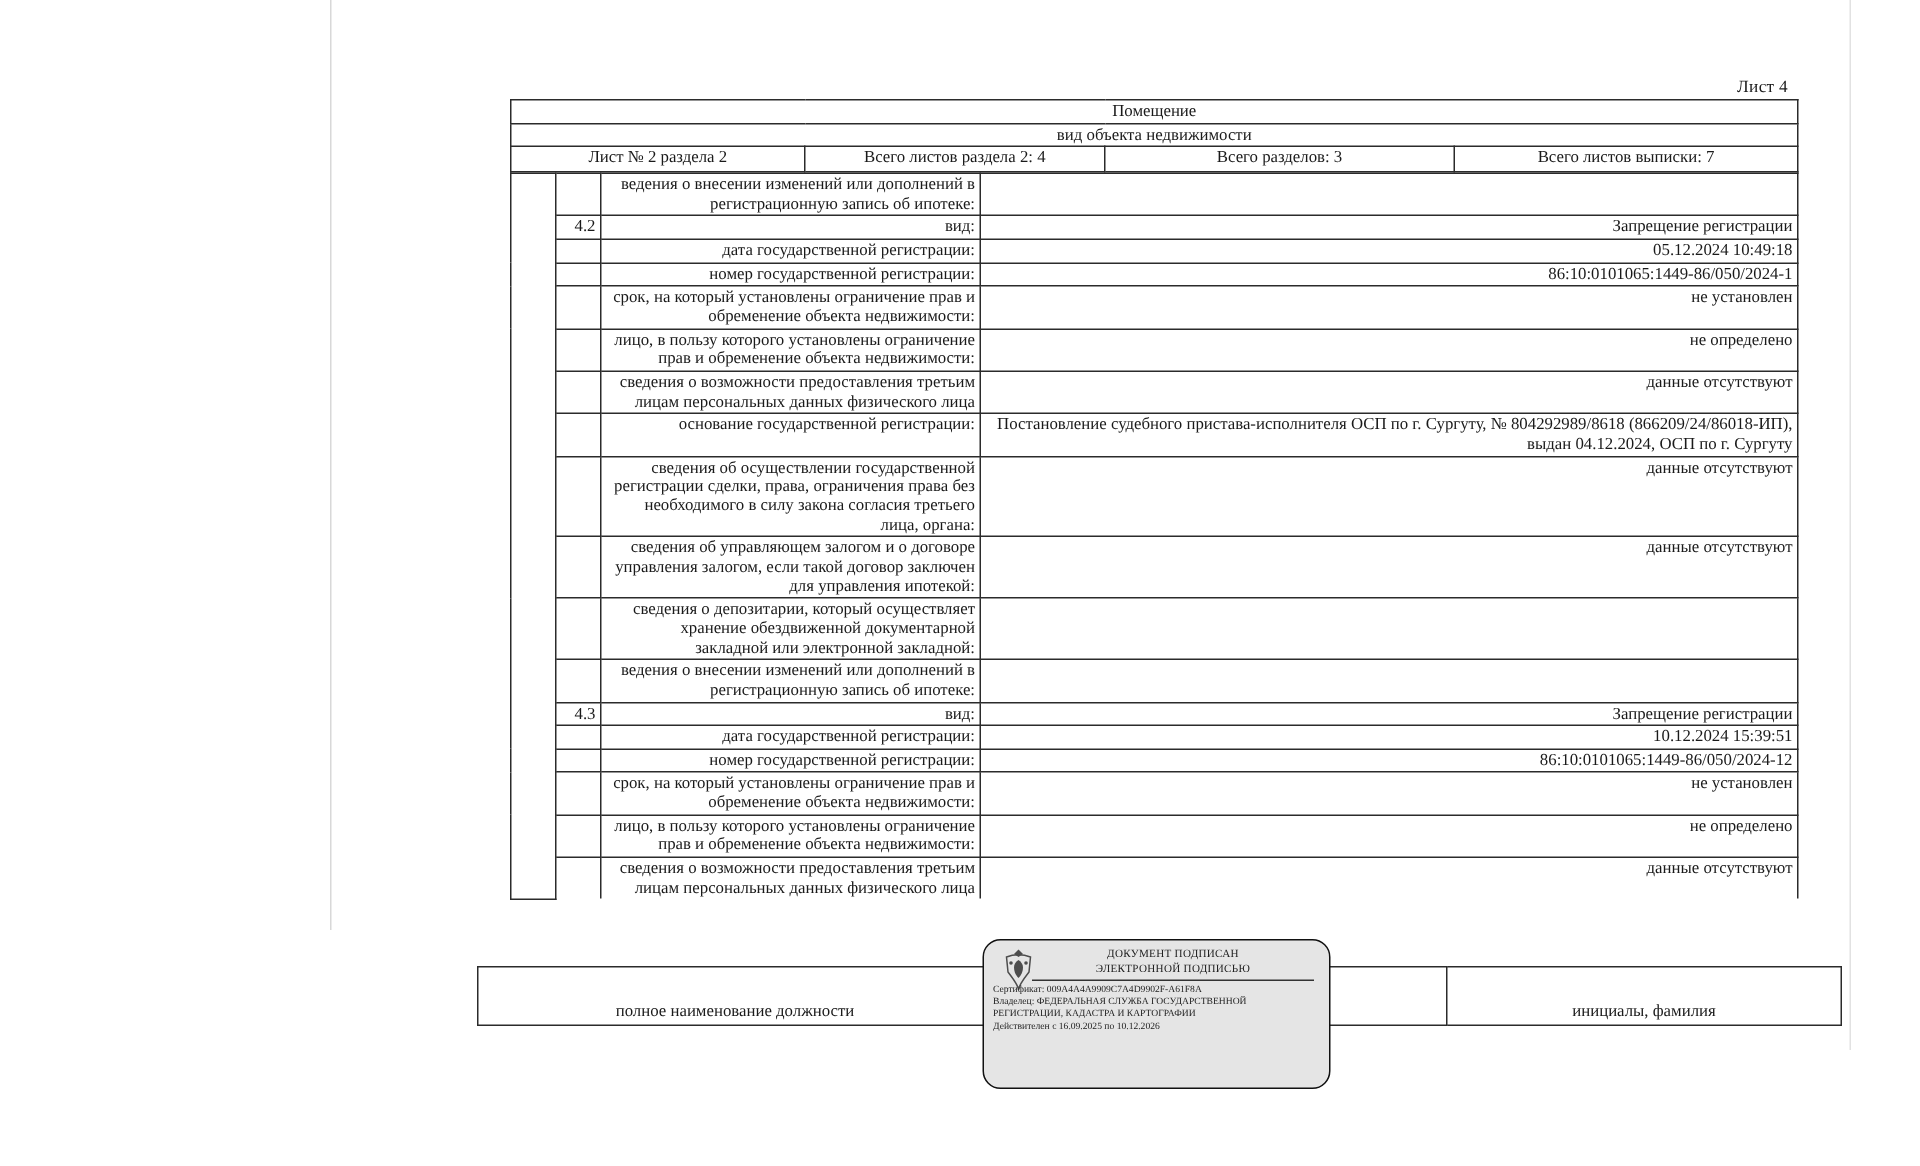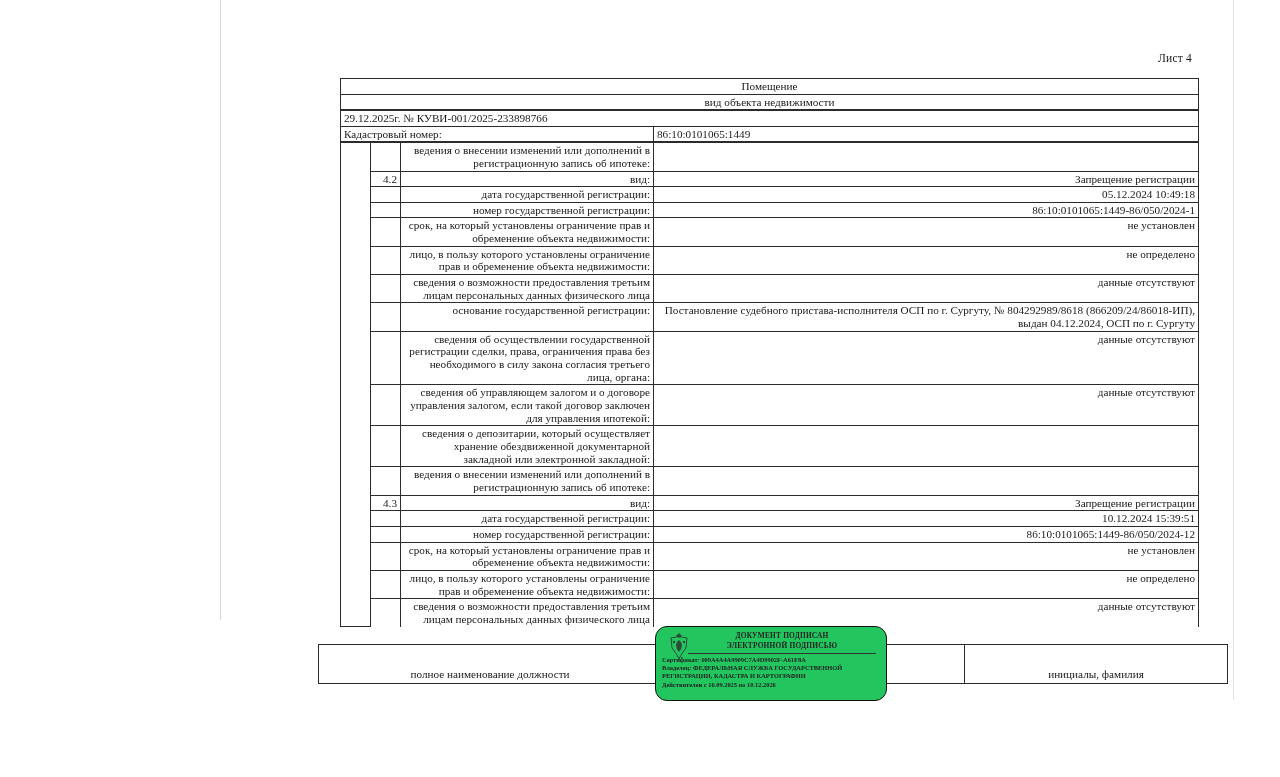--- a/index.html
+++ b/index.html
@@ -34,21 +34,21 @@
     position: absolute;
     left: 340px;
     top: 52px;
     width: 858px;
   }
 
   .sheet-label {
     text-align: right;
     font-size: 11.5px;
     padding-right: 6px;
-    margin-bottom: 14px;
+    margin-bottom: 2px;
     letter-spacing: .2px;
   }
 
   table.t {
     border-collapse: collapse;
     table-layout: fixed;
     width: 858px;
     font-size: 11.2px;
   }
   table.t td {
@@ -109,30 +109,29 @@
   }
   .fc1 { width: 340px; }
   .fc2 { width: 300px; }
   .fc3 { width: 260px; }
 
   .stamp {
     position: absolute;
     left: 655px;
     top: 626px;
     width: 232px;
-    height: 75px;
+    height: 100px;
     border: 1.6px solid #111;
     border-radius: 12px;
-    background: #22c55e;
+    background: #e5e5e5;
     font-size: 6.5px;
     line-height: 1.32;
     color: #222;
     padding: 4px 6px 4px 6px;
     box-sizing: border-box;
-    font-weight: bold;
   }
   .stamp .emblem {
     position: absolute;
     left: 10px;
     top: 5px;
     width: 26px;
     height: 30px;
     opacity: .85;
   }
   .stamp .st-title {
@@ -170,38 +169,29 @@
         <col style="width:233px">
         <col style="width:229px">
       </colgroup>
       <tbody>
           <tr class="hdr-title">
         <td class="ctr" colspan="4">Помещение</td>
       </tr>
       <tr class="hdr-sub">
         <td class="ctr" colspan="4">вид объекта недвижимости</td>
       </tr>
+      <tr class="meta-row">
+        <td class="ctr">Лист № 2 раздела 2</td>
+        <td class="ctr">Всего листов раздела 2: 4</td>
+        <td class="ctr">Всего разделов: 3</td>
+        <td class="ctr">Всего листов выписки: 7</td>
+      </tr>
     </tbody>
       </table>
 
-    <table class="t">
-      <colgroup>
-        <col style="width:313px">
-        <col style="width:545px">
-      </colgroup>
-      <tbody>
-          <tr>
-        <td colspan="2">29.12.2025г. № КУВИ-001/2025-233898766</td>
-      </tr>
-      <tr>
-        <td>Кадастровый номер:</td>
-        <td>86:10:0101065:1449</td>
-      </tr>
-    </tbody>
-      </table>
 
     <table class="body">
       <colgroup>
         <col class="col-a">
         <col class="col-b">
         <col class="col-c">
         <col class="col-d">
       </colgroup>
 
       <tbody>

